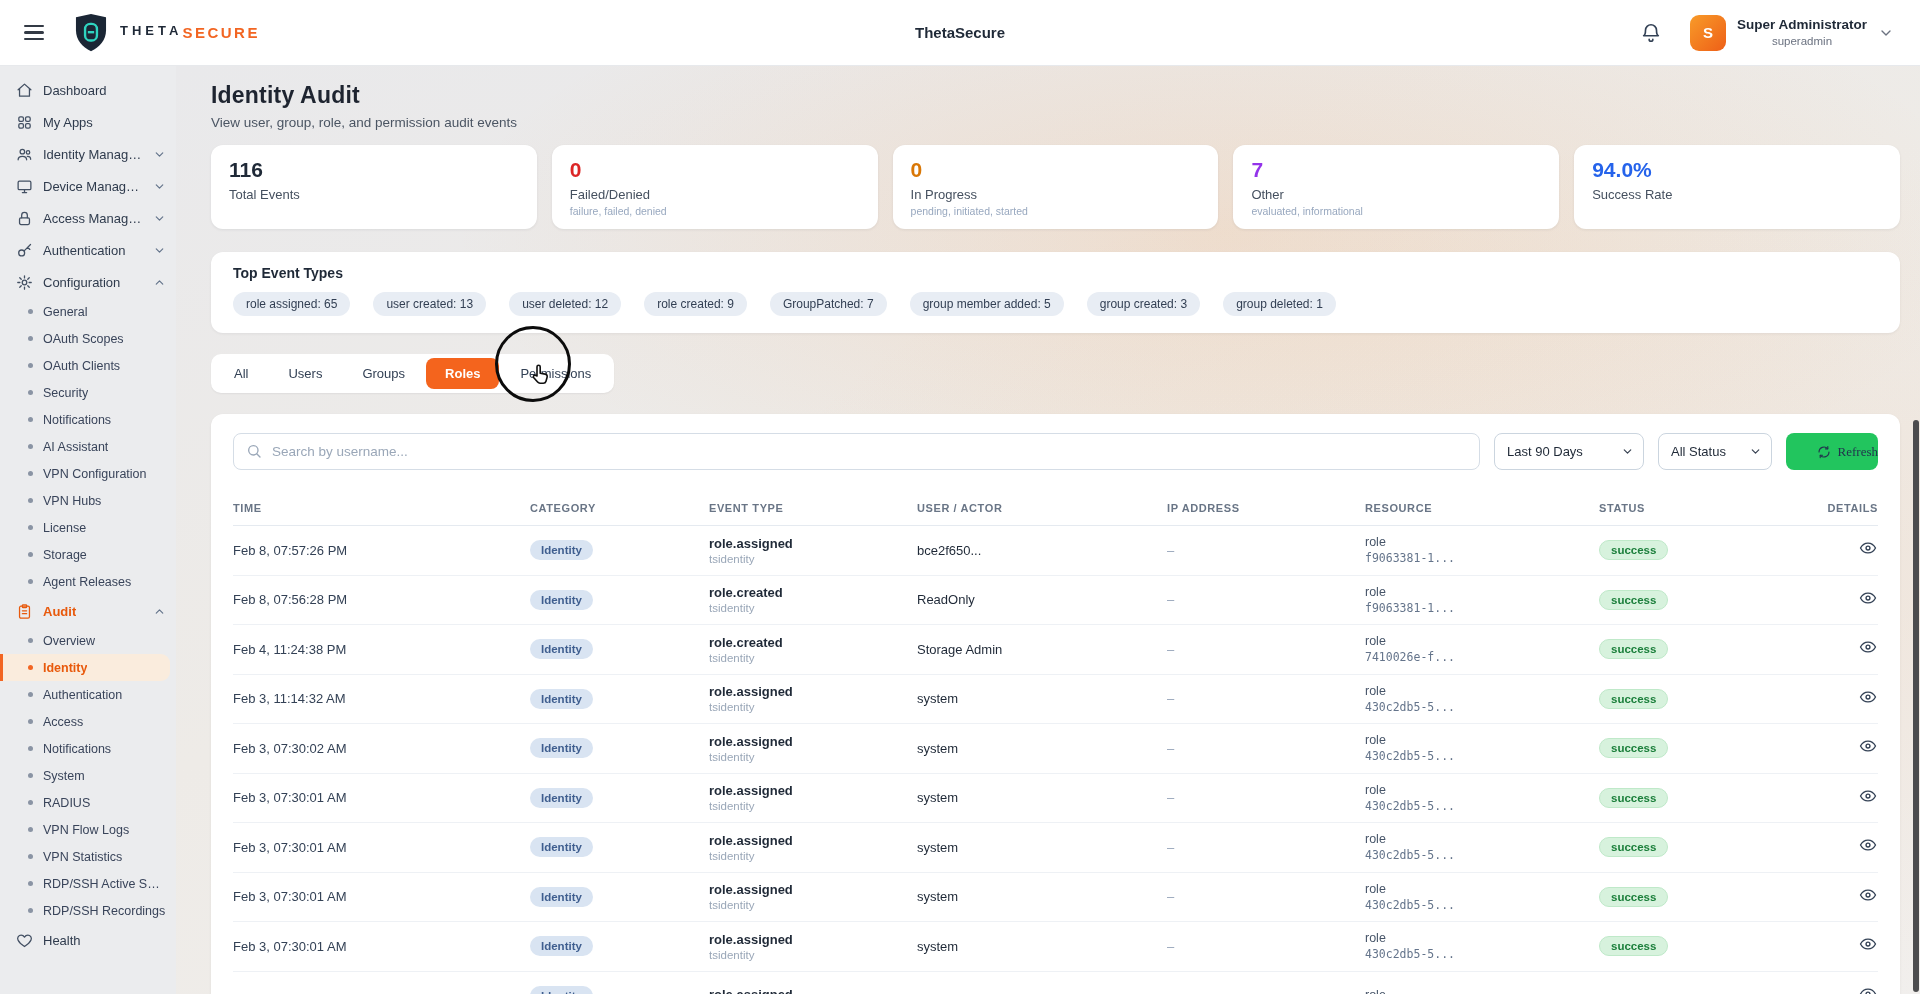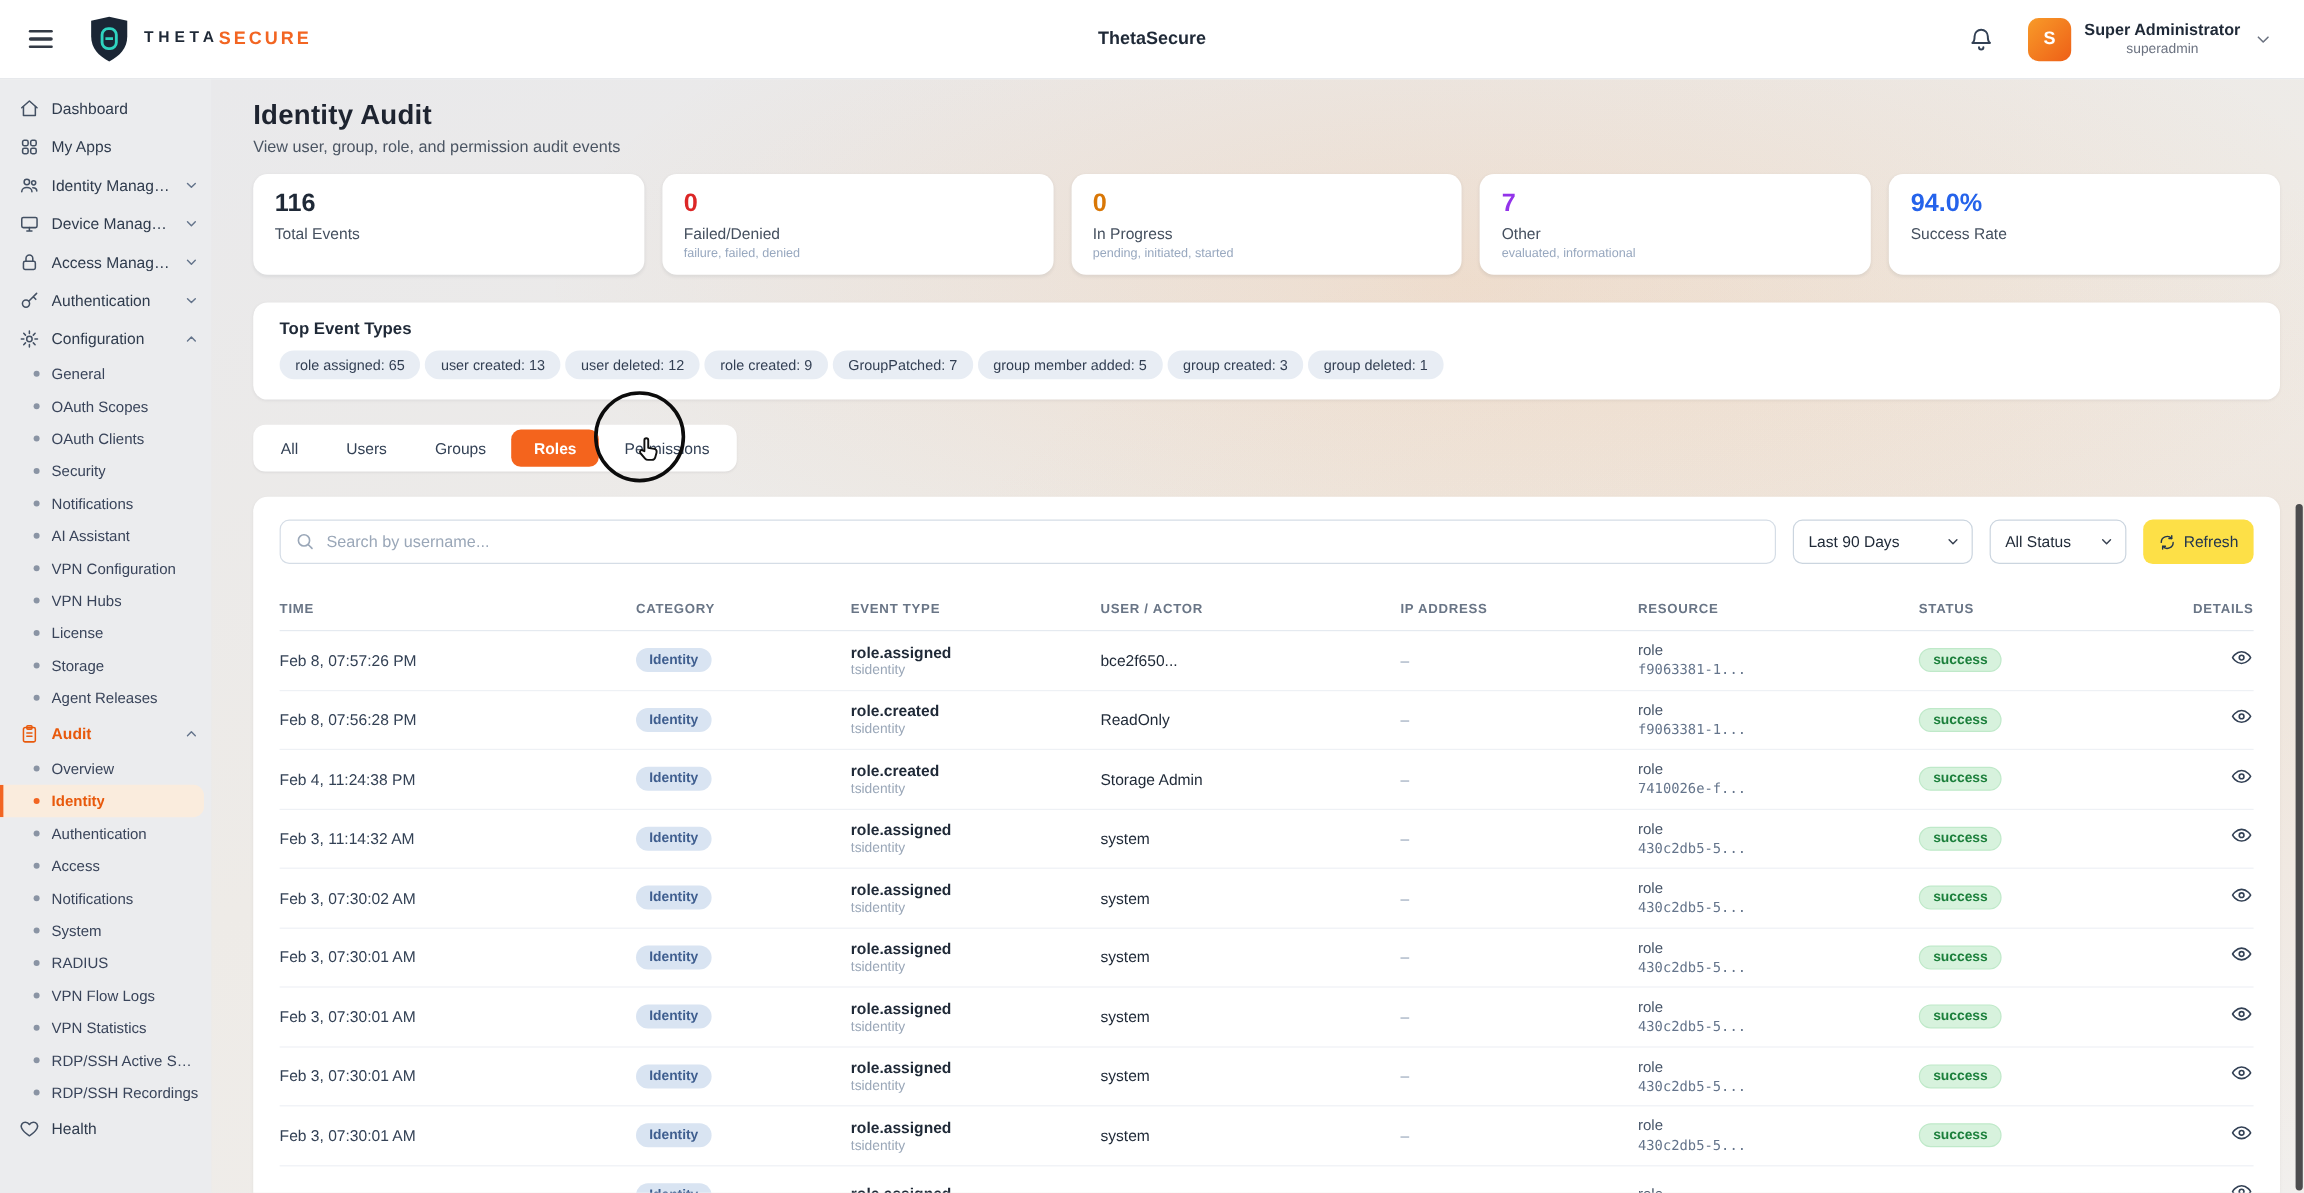--- a/index.html
+++ b/index.html
@@ -50,37 +50,37 @@
   .page-subtitle { font-size:13.5px; color:#4b5563; margin-top:6px; }
 
   .stats-row { display:flex; gap:15px; margin-top:15px; }
   .stat-card { flex:1; background:#fff; border-radius:12px; padding:13px 18px 11px; height:84px; box-shadow:0 1px 3px rgba(16,24,40,.07); }
   .stat-value { font-size:21px; font-weight:800; color:#1f2937; }
   .stat-label { font-size:13px; color:#45505f; margin-top:5px; }
   .stat-sub { font-size:10.5px; color:#98a8bf; margin-top:3px; }
 
   .events-panel { margin-top:23px; background:#fff; border-radius:12px; padding:13px 22px 17px; box-shadow:0 1px 3px rgba(16,24,40,.06); }
   .events-title { font-size:14px; font-weight:700; color:#1f2937; }
-  .chips { display:flex; gap:4px; margin-top:11px; flex-wrap:wrap; }
+  .chips { display:flex; gap:23px; margin-top:11px; flex-wrap:wrap; }
   .chip { background:#e8edf4; color:#323f53; font-size:12px; padding:5px 13px; border-radius:999px; white-space:nowrap; }
 
   .tabs { display:inline-flex; margin-top:21px; background:#fff; border-radius:10px; padding:4px; gap:2px; box-shadow:0 1px 2px rgba(16,24,40,.06); }
   .tab { border:none; background:transparent; font-family:inherit; font-size:13px; color:#334155; padding:8px 19px; border-radius:8px; cursor:pointer; }
   .tab.active { background:#f4641d; color:#fff; font-weight:600; }
 
   .lower-panel { margin-top:21px; background:#fff; border-radius:12px; padding:19px 22px; height:660px; box-shadow:0 1px 3px rgba(16,24,40,.06); }
   .filter-row { display:flex; align-items:center; gap:14px; }
   .search-box { position:relative; flex:1; }
   .search-box input { width:100%; height:37px; border:1px solid #d5dde6; border-radius:8px; padding:0 12px 0 38px; font-family:inherit; font-size:13.5px; color:#334155; outline:none; background:#fff; }
   .search-box input::placeholder { color:#9aa7b8; }
   .search-icon { position:absolute; left:13px; top:10px; width:16px; height:16px; color:#9aa7b8; }
   .sel { height:37px; border:1px solid #cbd5df; border-radius:8px; background:#fff; display:flex; align-items:center; justify-content:space-between; padding:0 9px 0 12px; font-size:13px; color:#1f2937; cursor:pointer; }
   .sel-date { width:150px; } .sel-status { width:114px; }
   .sel .sel-chev { width:13px; height:13px; color:#374151; }
-  .refresh-btn { width:92px; height:37px; border:none; border-radius:8px; background:#fde047; color:#22354e; font-family:Liberation Sans, sans-serif; font-size:13px; font-weight:500; display:flex; align-items:center; justify-content:center; gap:7px; cursor:pointer; }
+  .refresh-btn { width:92px; height:37px; border:none; border-radius:8px; background:#22c55e; color:#22354e; font-family:Liberation Serif, serif; font-size:13px; font-weight:500; display:flex; align-items:center; justify-content:flex-end; gap:7px; cursor:pointer; }
   .refresh-btn svg { width:14px; height:14px; }
 
   .table { margin-top:23px; }
   .thead, .trow { display:grid; grid-template-columns:297px 179px 208px 250px 198px 234px 200px 1fr; align-items:center; }
   .th { font-size:11px; font-weight:700; letter-spacing:.6px; color:#697586; padding-bottom:11px; }
   .th:last-child { justify-self:end; }
   .thead { border-bottom:1px solid #e5eaf0;margin-top:32px; }
   .trow { height:49.5px; border-bottom:1px solid #eef1f5; }
   .td-time { font-size:13px; color:#334155; }
   .pill-cat { display:inline-block; background:#d9e4f2; color:#3f5e8f; font-size:11.5px; font-weight:600; padding:4px 11px; border-radius:999px; }

